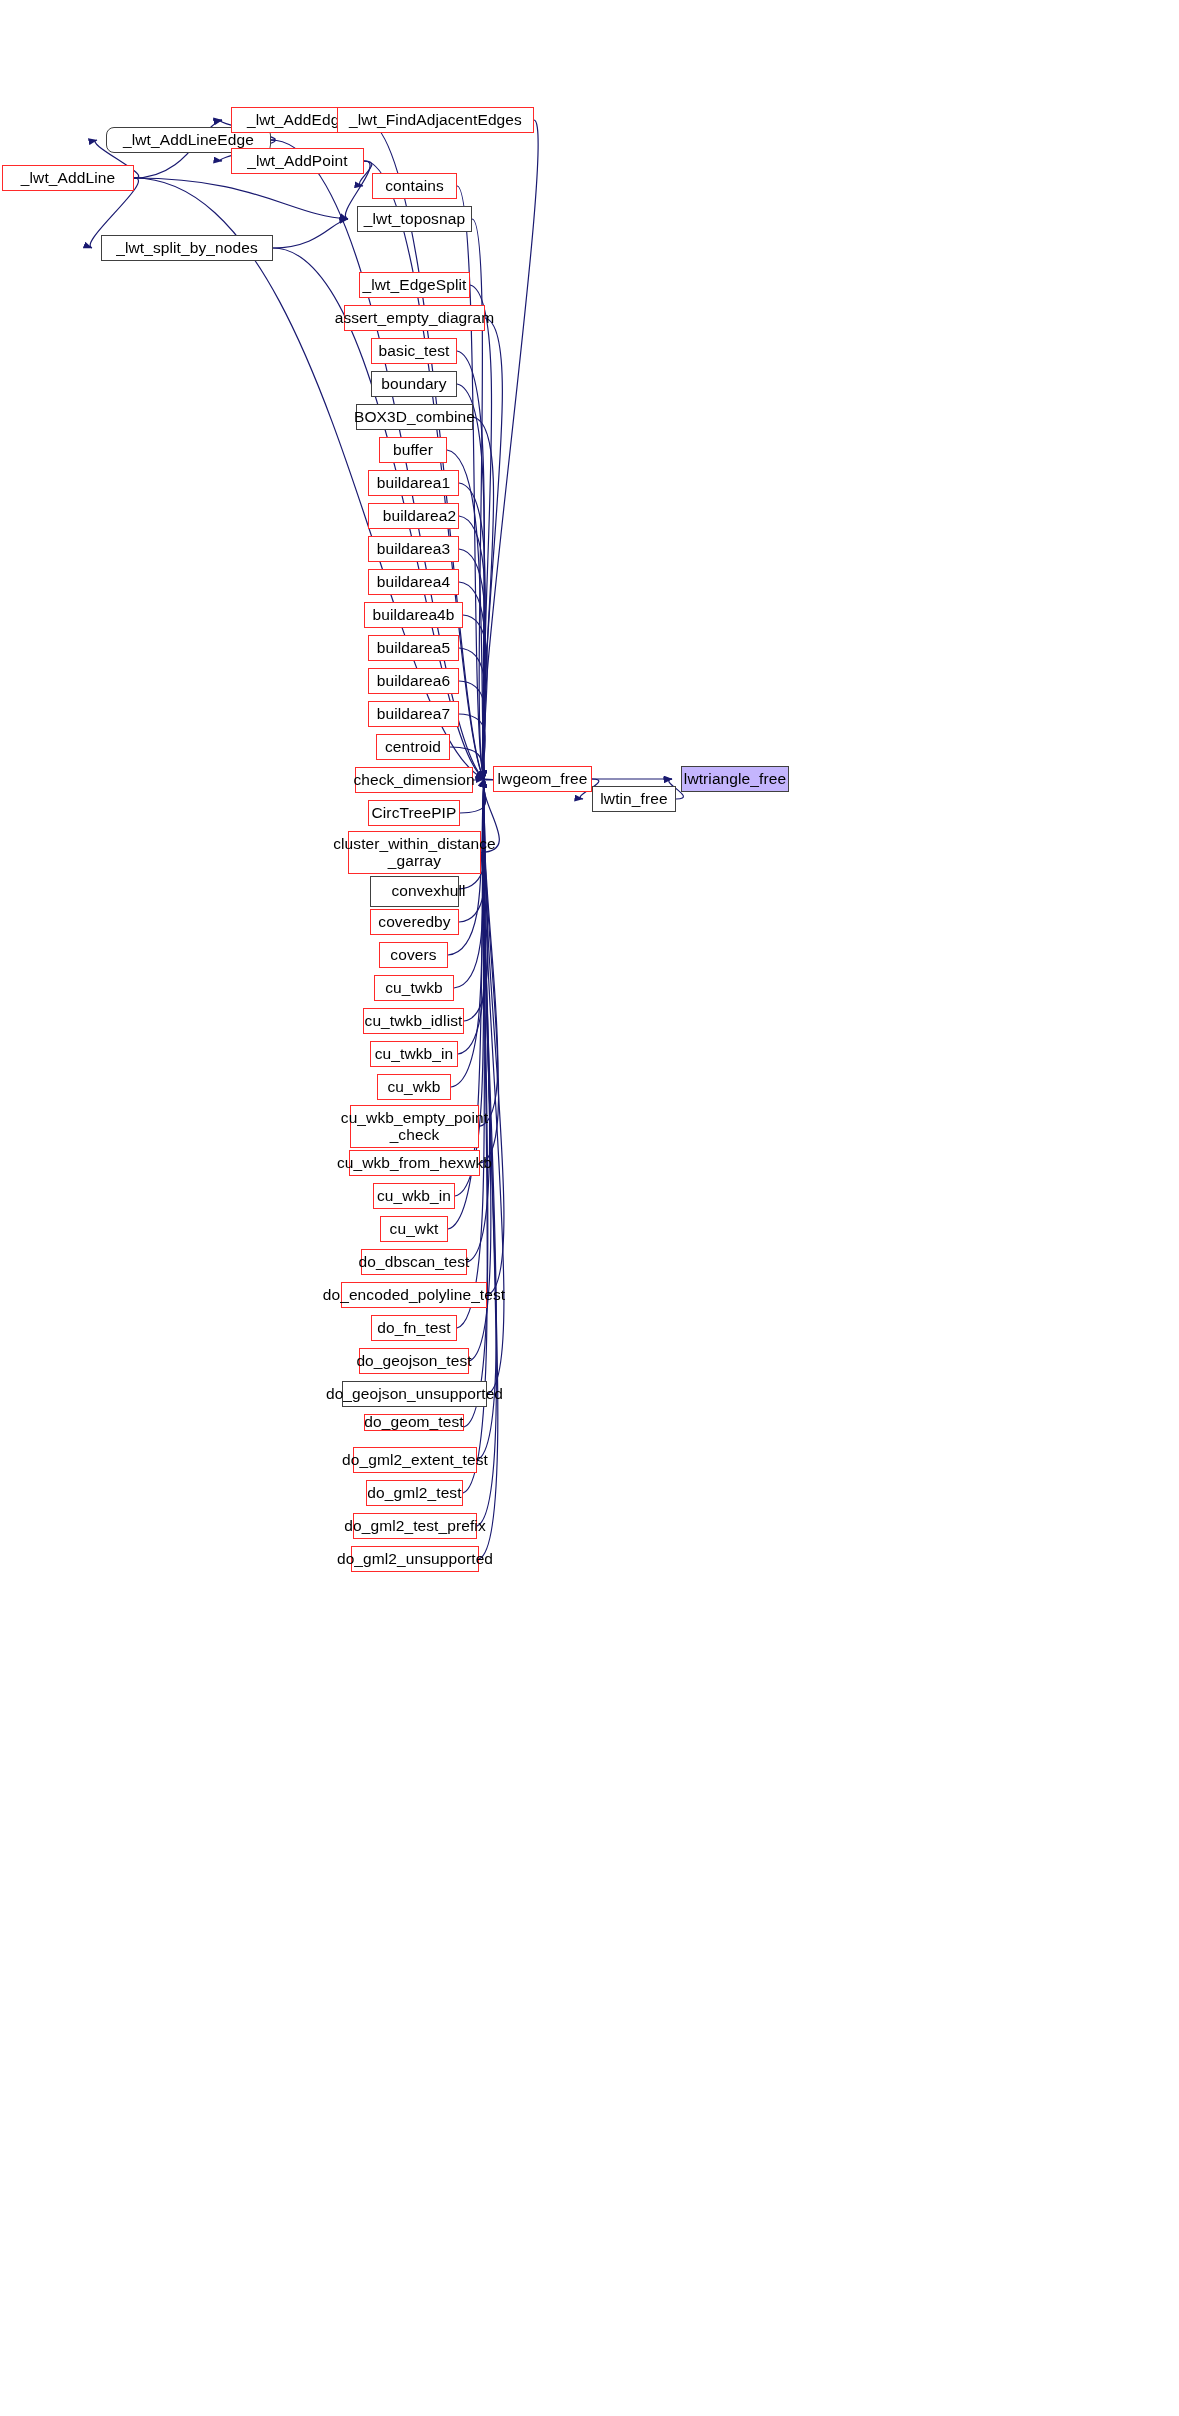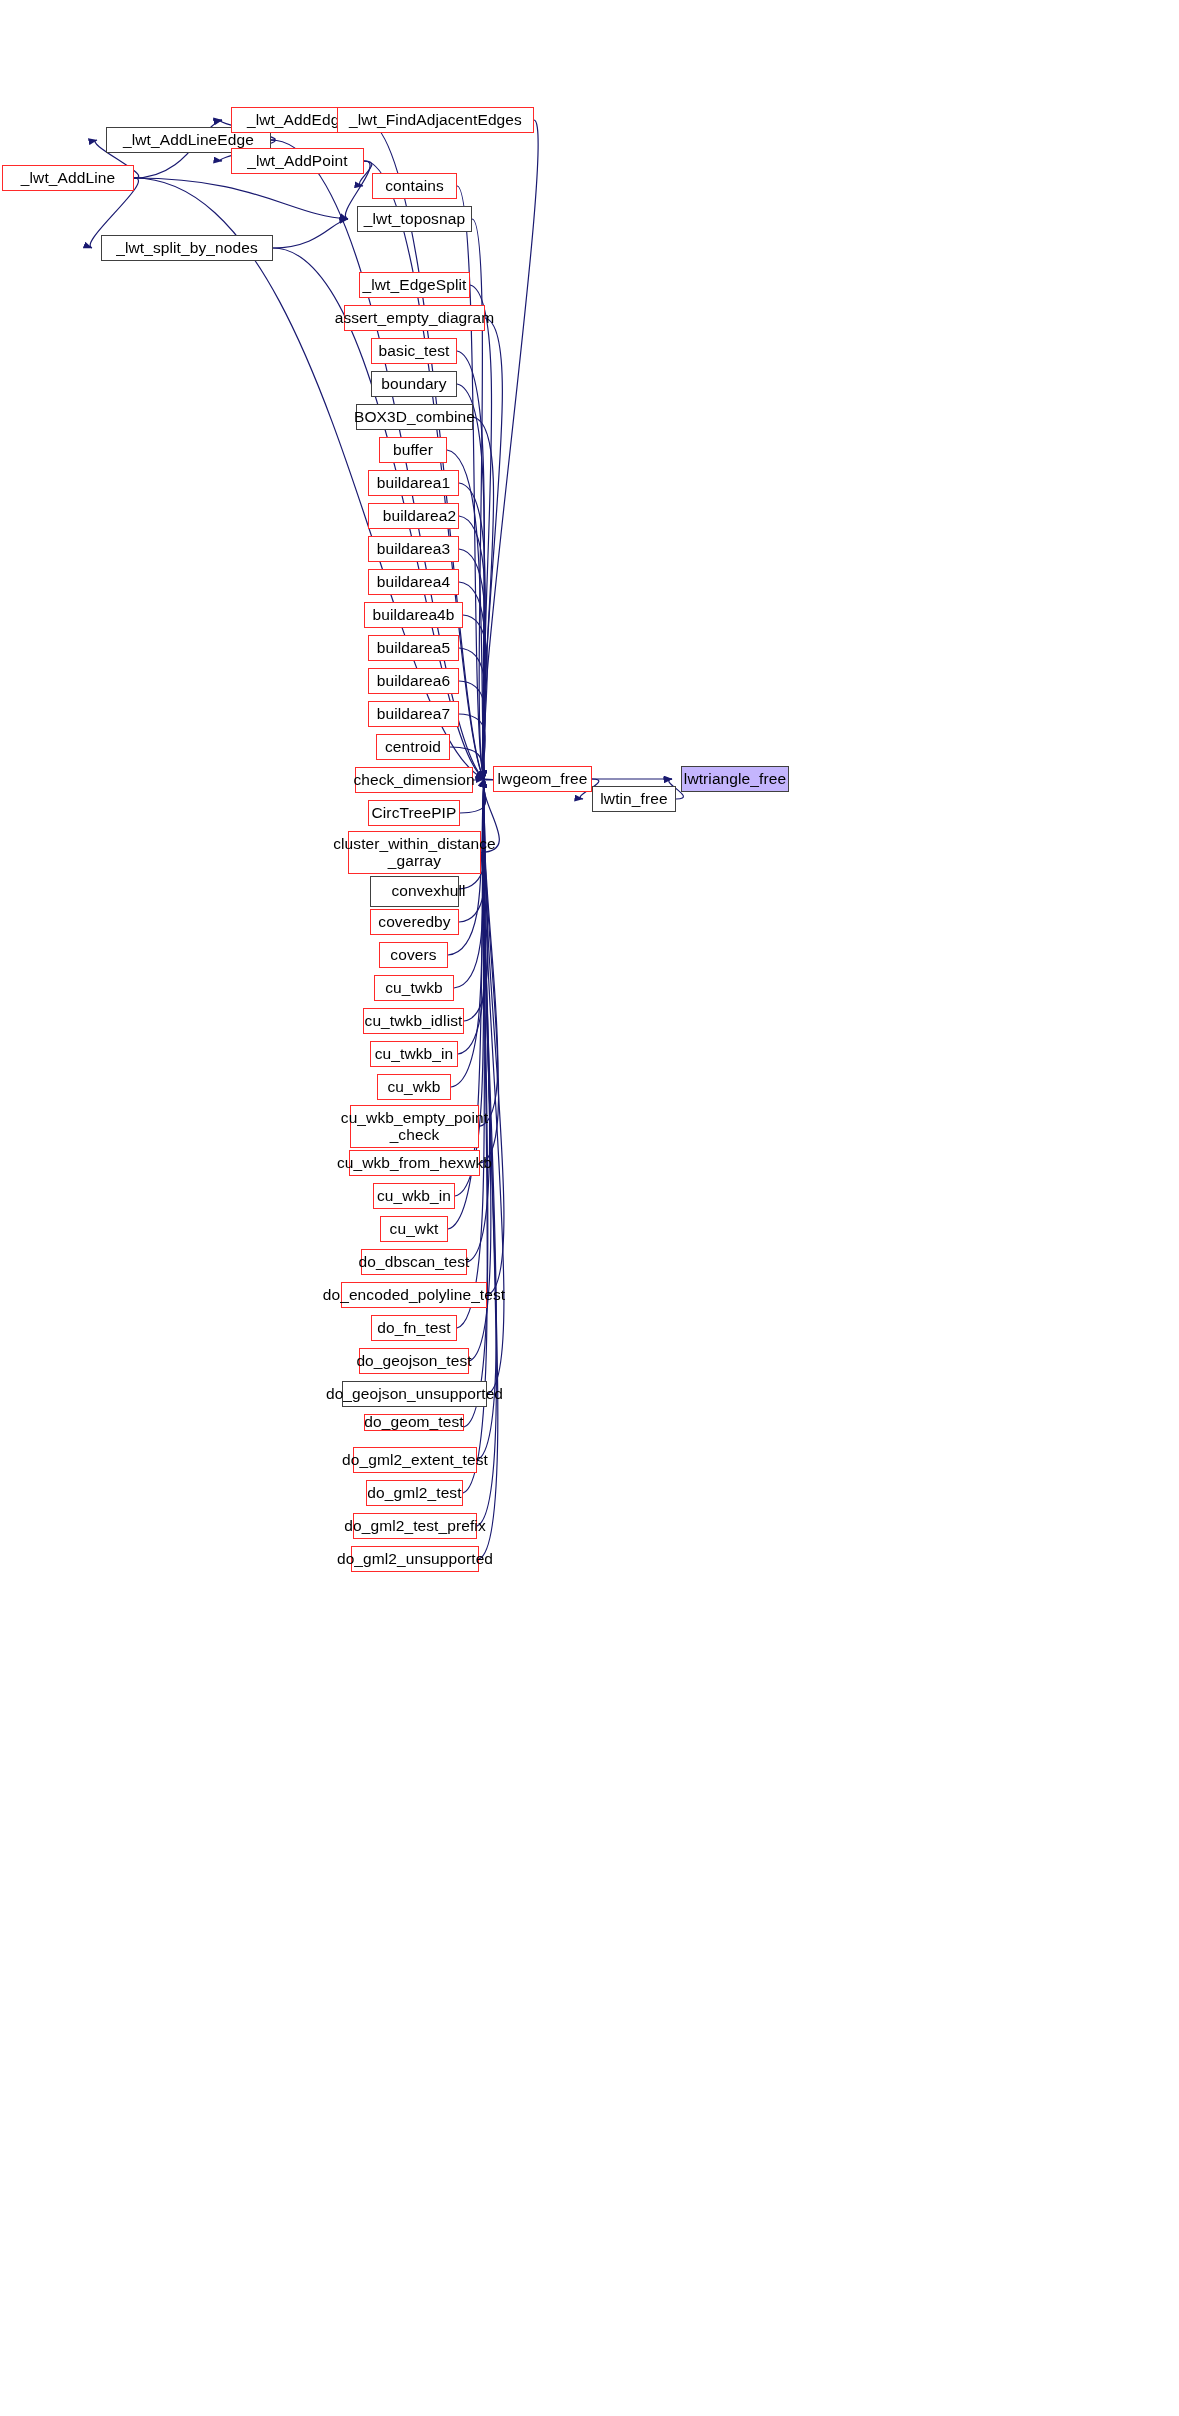--- a/index.html
+++ b/index.html
@@ -82,21 +82,21 @@
         <path d="M487,1394 C529,1381.7 479,1012.7 484,779" marker-end="url(#arw)"></path>
         <path d="M464,1427 C506,1414.04 479,1025.24 484,779" marker-end="url(#arw)"></path>
         <path d="M477,1460 C519,1446.38 479,1037.78 484,779" marker-end="url(#arw)"></path>
         <path d="M463,1493 C505,1478.72 479,1050.32 484,779" marker-end="url(#arw)"></path>
         <path d="M477,1526 C519,1511.06 479,1062.8600000000001 484,779" marker-end="url(#arw)"></path>
         <path d="M479,1559 C521,1543.4 479,1075.4 484,779" marker-end="url(#arw)"></path>
       </g>
   </svg>
   <div id="nodes-layer">
       <div class="node red" style="left: 2px; top: 165px; width: 132px; height: 26px;">_lwt_AddLine</div>
-      <div class="node black" style="left: 106px; top: 127px; width: 165px; height: 26px;">_lwt_AddLineEdge</div>
+      <div class="node black" style="left: 106px; top: 127px; width: 165px; height: 26px; border-radius: 8px;">_lwt_AddLineEdge</div>
       <div class="node red" style="left: 231px; top: 107px; width: 133px; height: 26px;">_lwt_AddEdge</div>
       <div class="node red" style="left: 337px; top: 107px; width: 197px; height: 26px;">_lwt_FindAdjacentEdges</div>
       <div class="node red" style="left: 231px; top: 148px; width: 133px; height: 26px;">_lwt_AddPoint</div>
       <div class="node red" style="left: 372px; top: 173px; width: 85px; height: 26px;">contains</div>
       <div class="node black" style="left: 357px; top: 206px; width: 115px; height: 26px;">_lwt_toposnap</div>
       <div class="node black" style="left: 101px; top: 235px; width: 172px; height: 26px;">_lwt_split_by_nodes</div>
       <div class="node red" style="left: 359px; top: 272px; width: 111px; height: 26px;">_lwt_EdgeSplit</div>
       <div class="node red" style="left: 344px; top: 305px; width: 141px; height: 26px;">assert_empty_diagram</div>
       <div class="node red" style="left: 371px; top: 338px; width: 86px; height: 26px;">basic_test</div>
       <div class="node black" style="left: 371px; top: 371px; width: 86px; height: 26px;">boundary</div>

